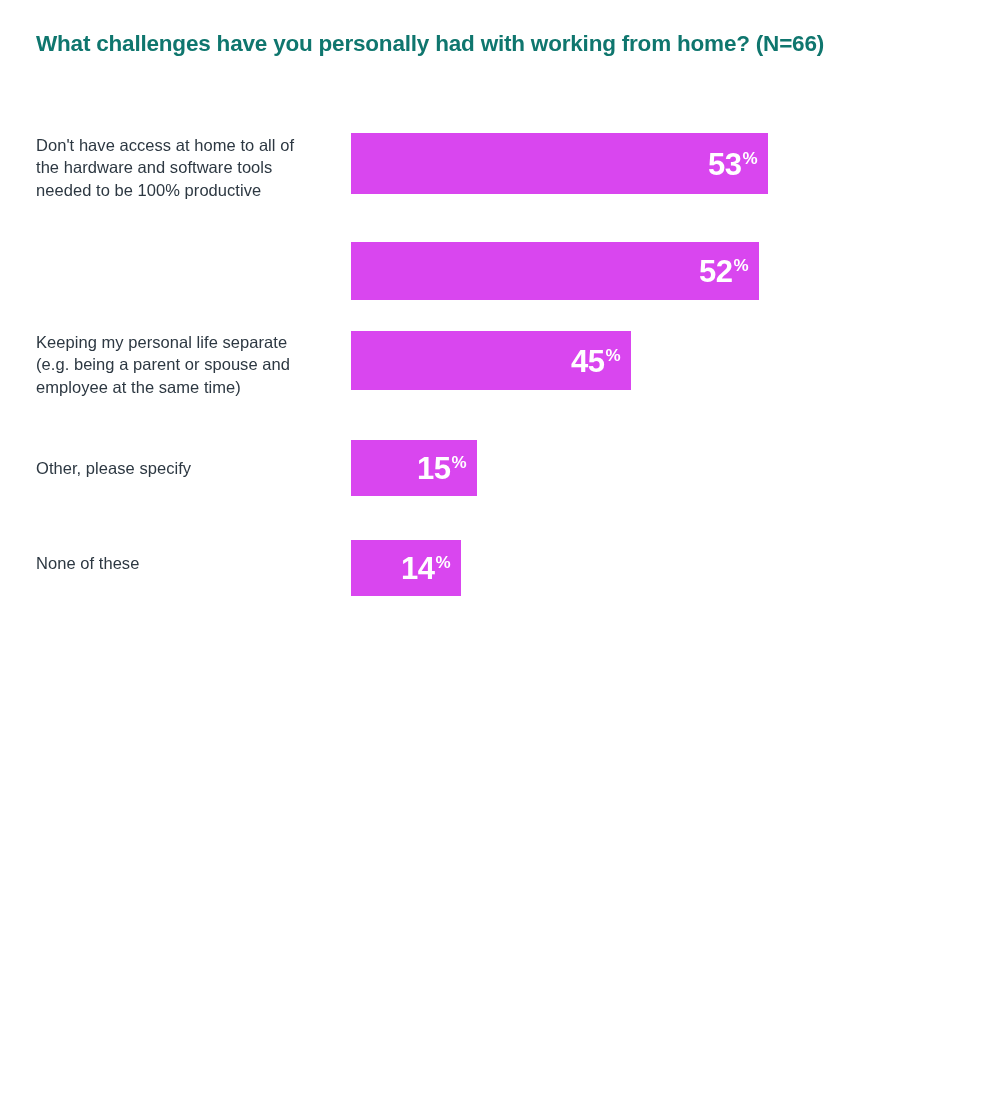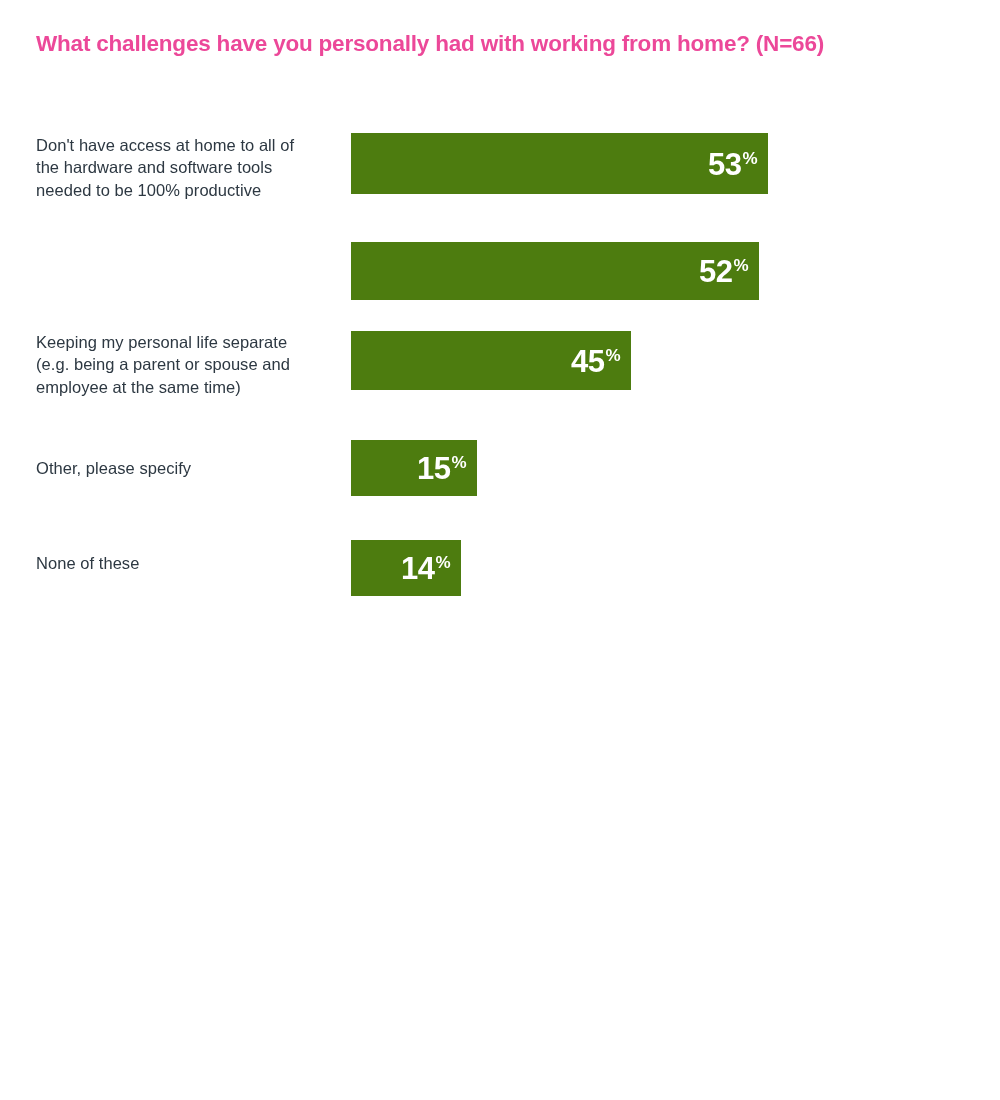--- a/index.html
+++ b/index.html
@@ -23,21 +23,21 @@
 
   
   .chart-title {
     position: absolute;
     left: 36px;
     top: 30px;
     width: 940px;
     font-size: 22.5px;
     font-weight: bold;
     letter-spacing: -0.2px;
-    color: #ec4899;
+    color: #0f766e;
     line-height: 1.2;
     white-space: nowrap;
   }
 
   
   .plot-area {
     position: absolute;
     left: 0;
     top: 0;
     width: 1000px;
@@ -67,21 +67,21 @@
     left: 351px;
     top: 0;
     height: 100%;
   }
 
   .bar-fill {
     position: absolute;
     left: 0;
     top: 0;
     height: 100%;
-    background: #4d7c0f;
+    background: #d946ef;
     box-sizing: border-box;
   }
 
   .bar-value {
     position: absolute;
     right: 11px;
     top: 50%;
     transform: translateY(-50%);
     color: #ffffff;
     font-size: 31px;

